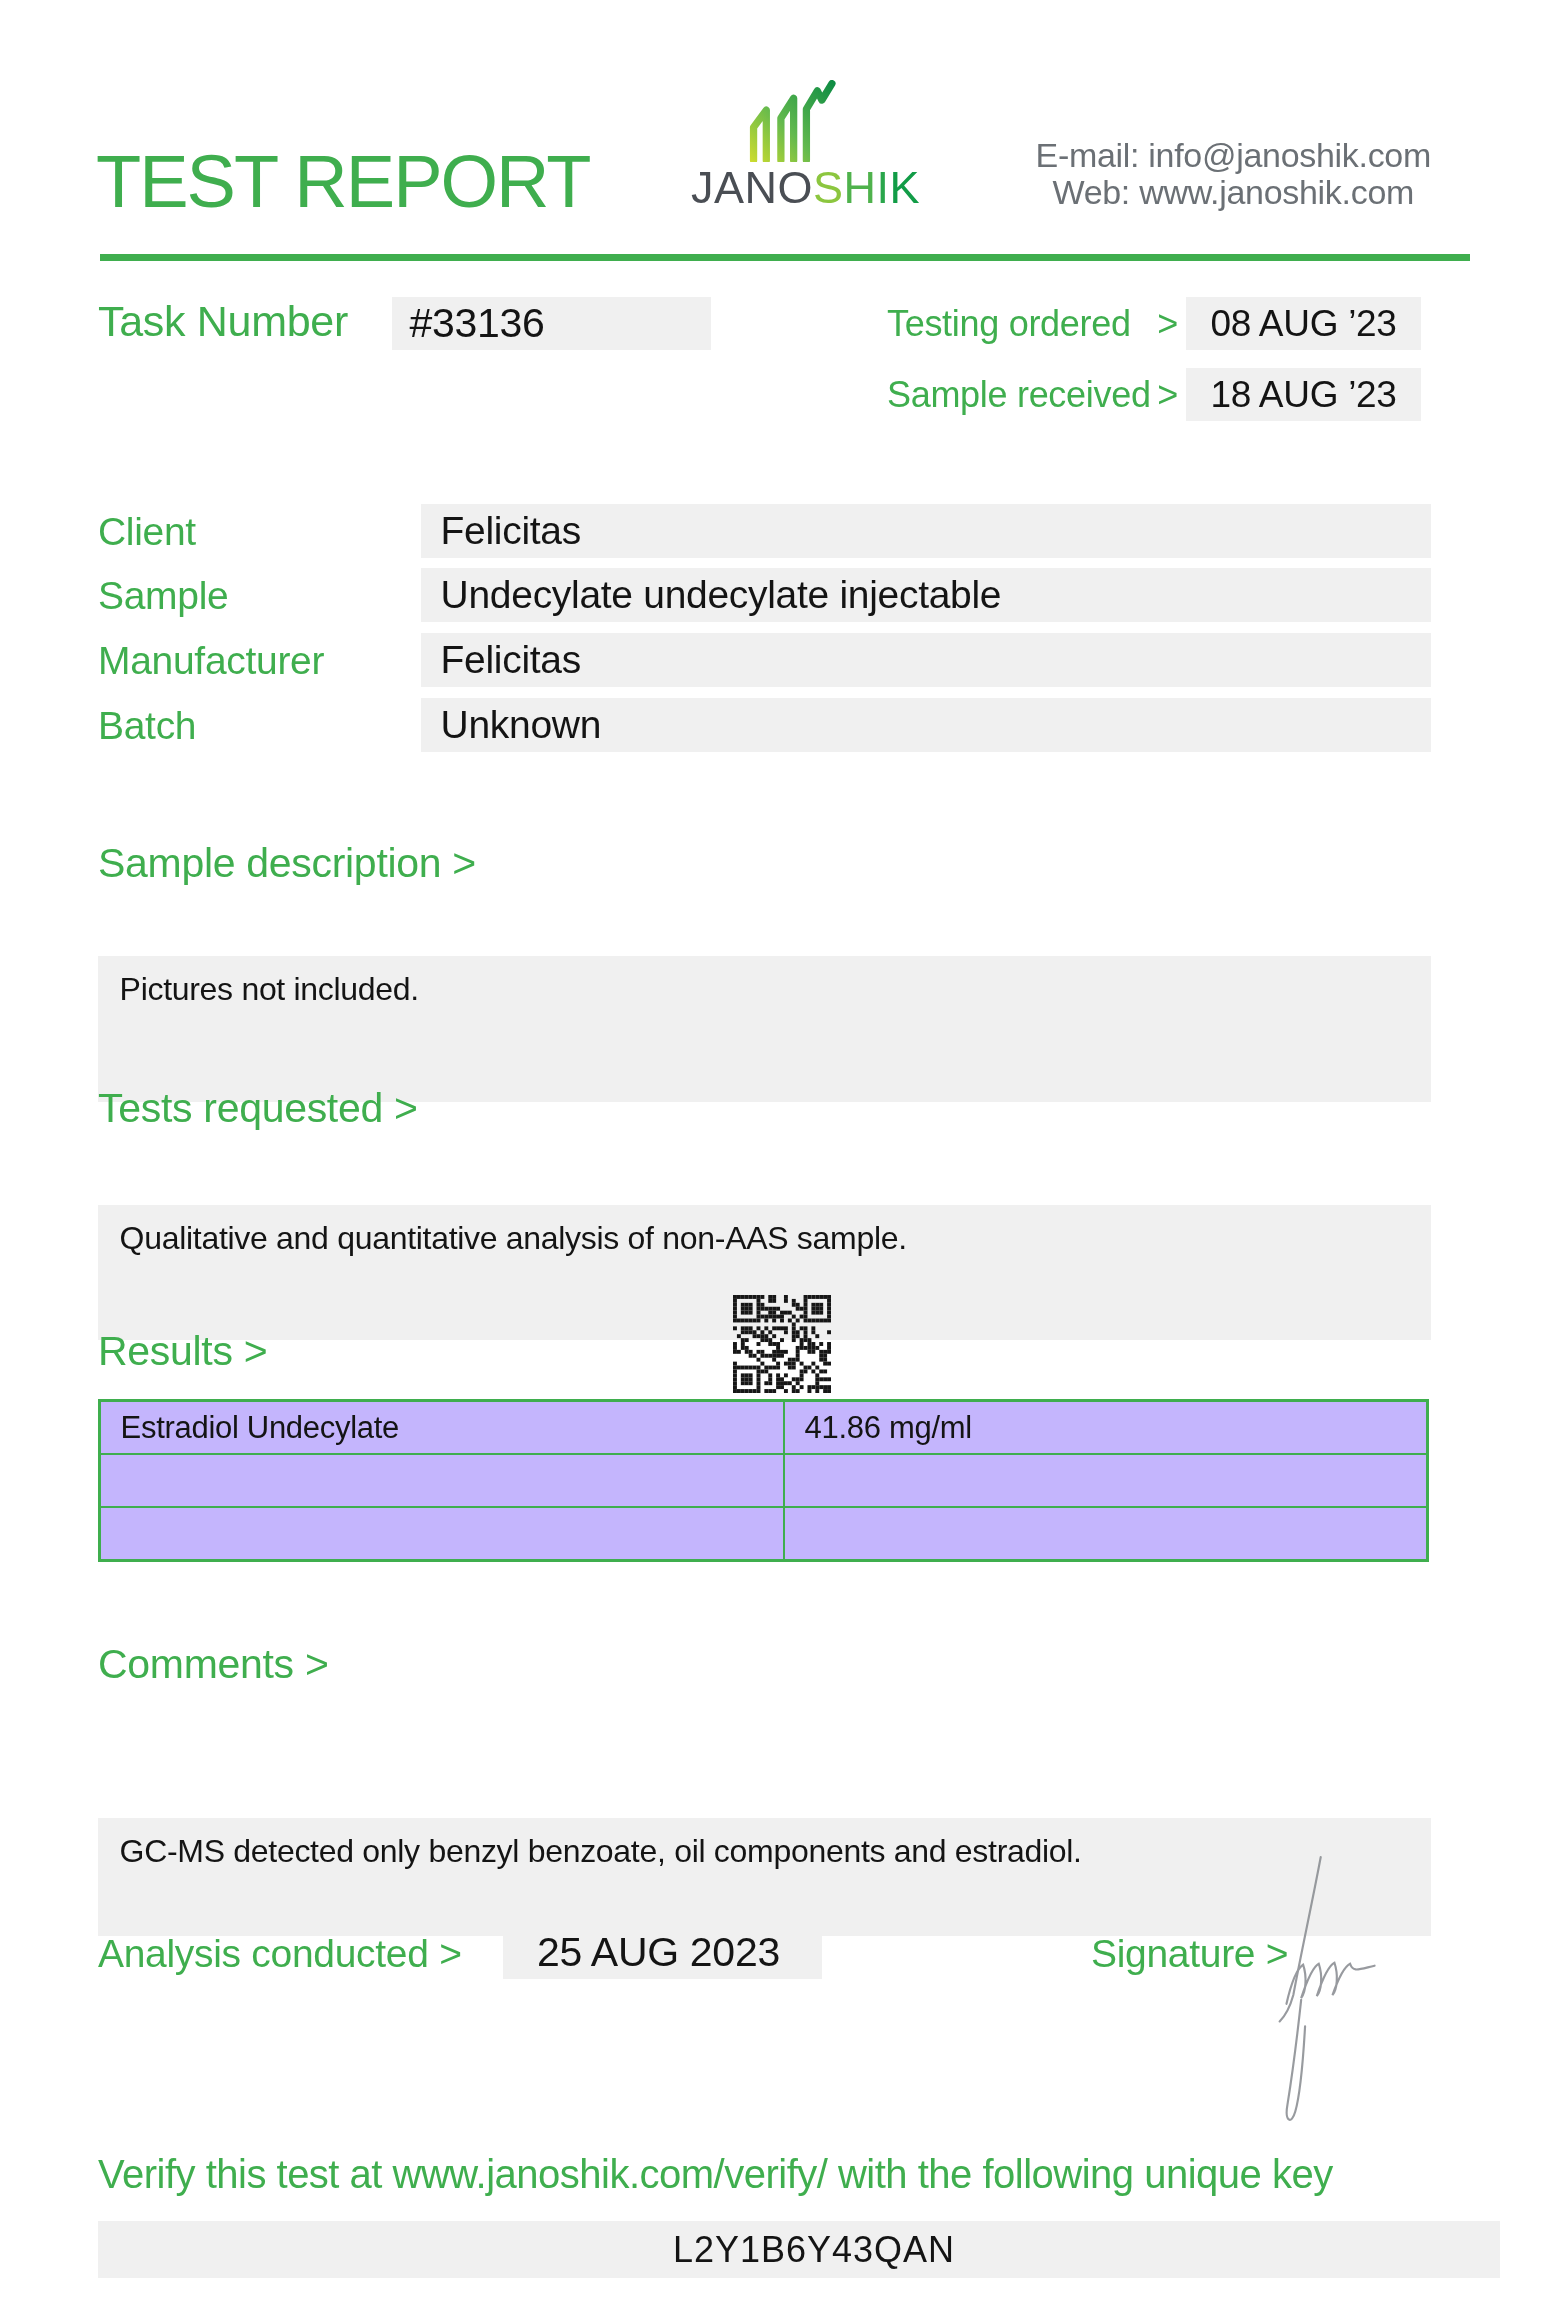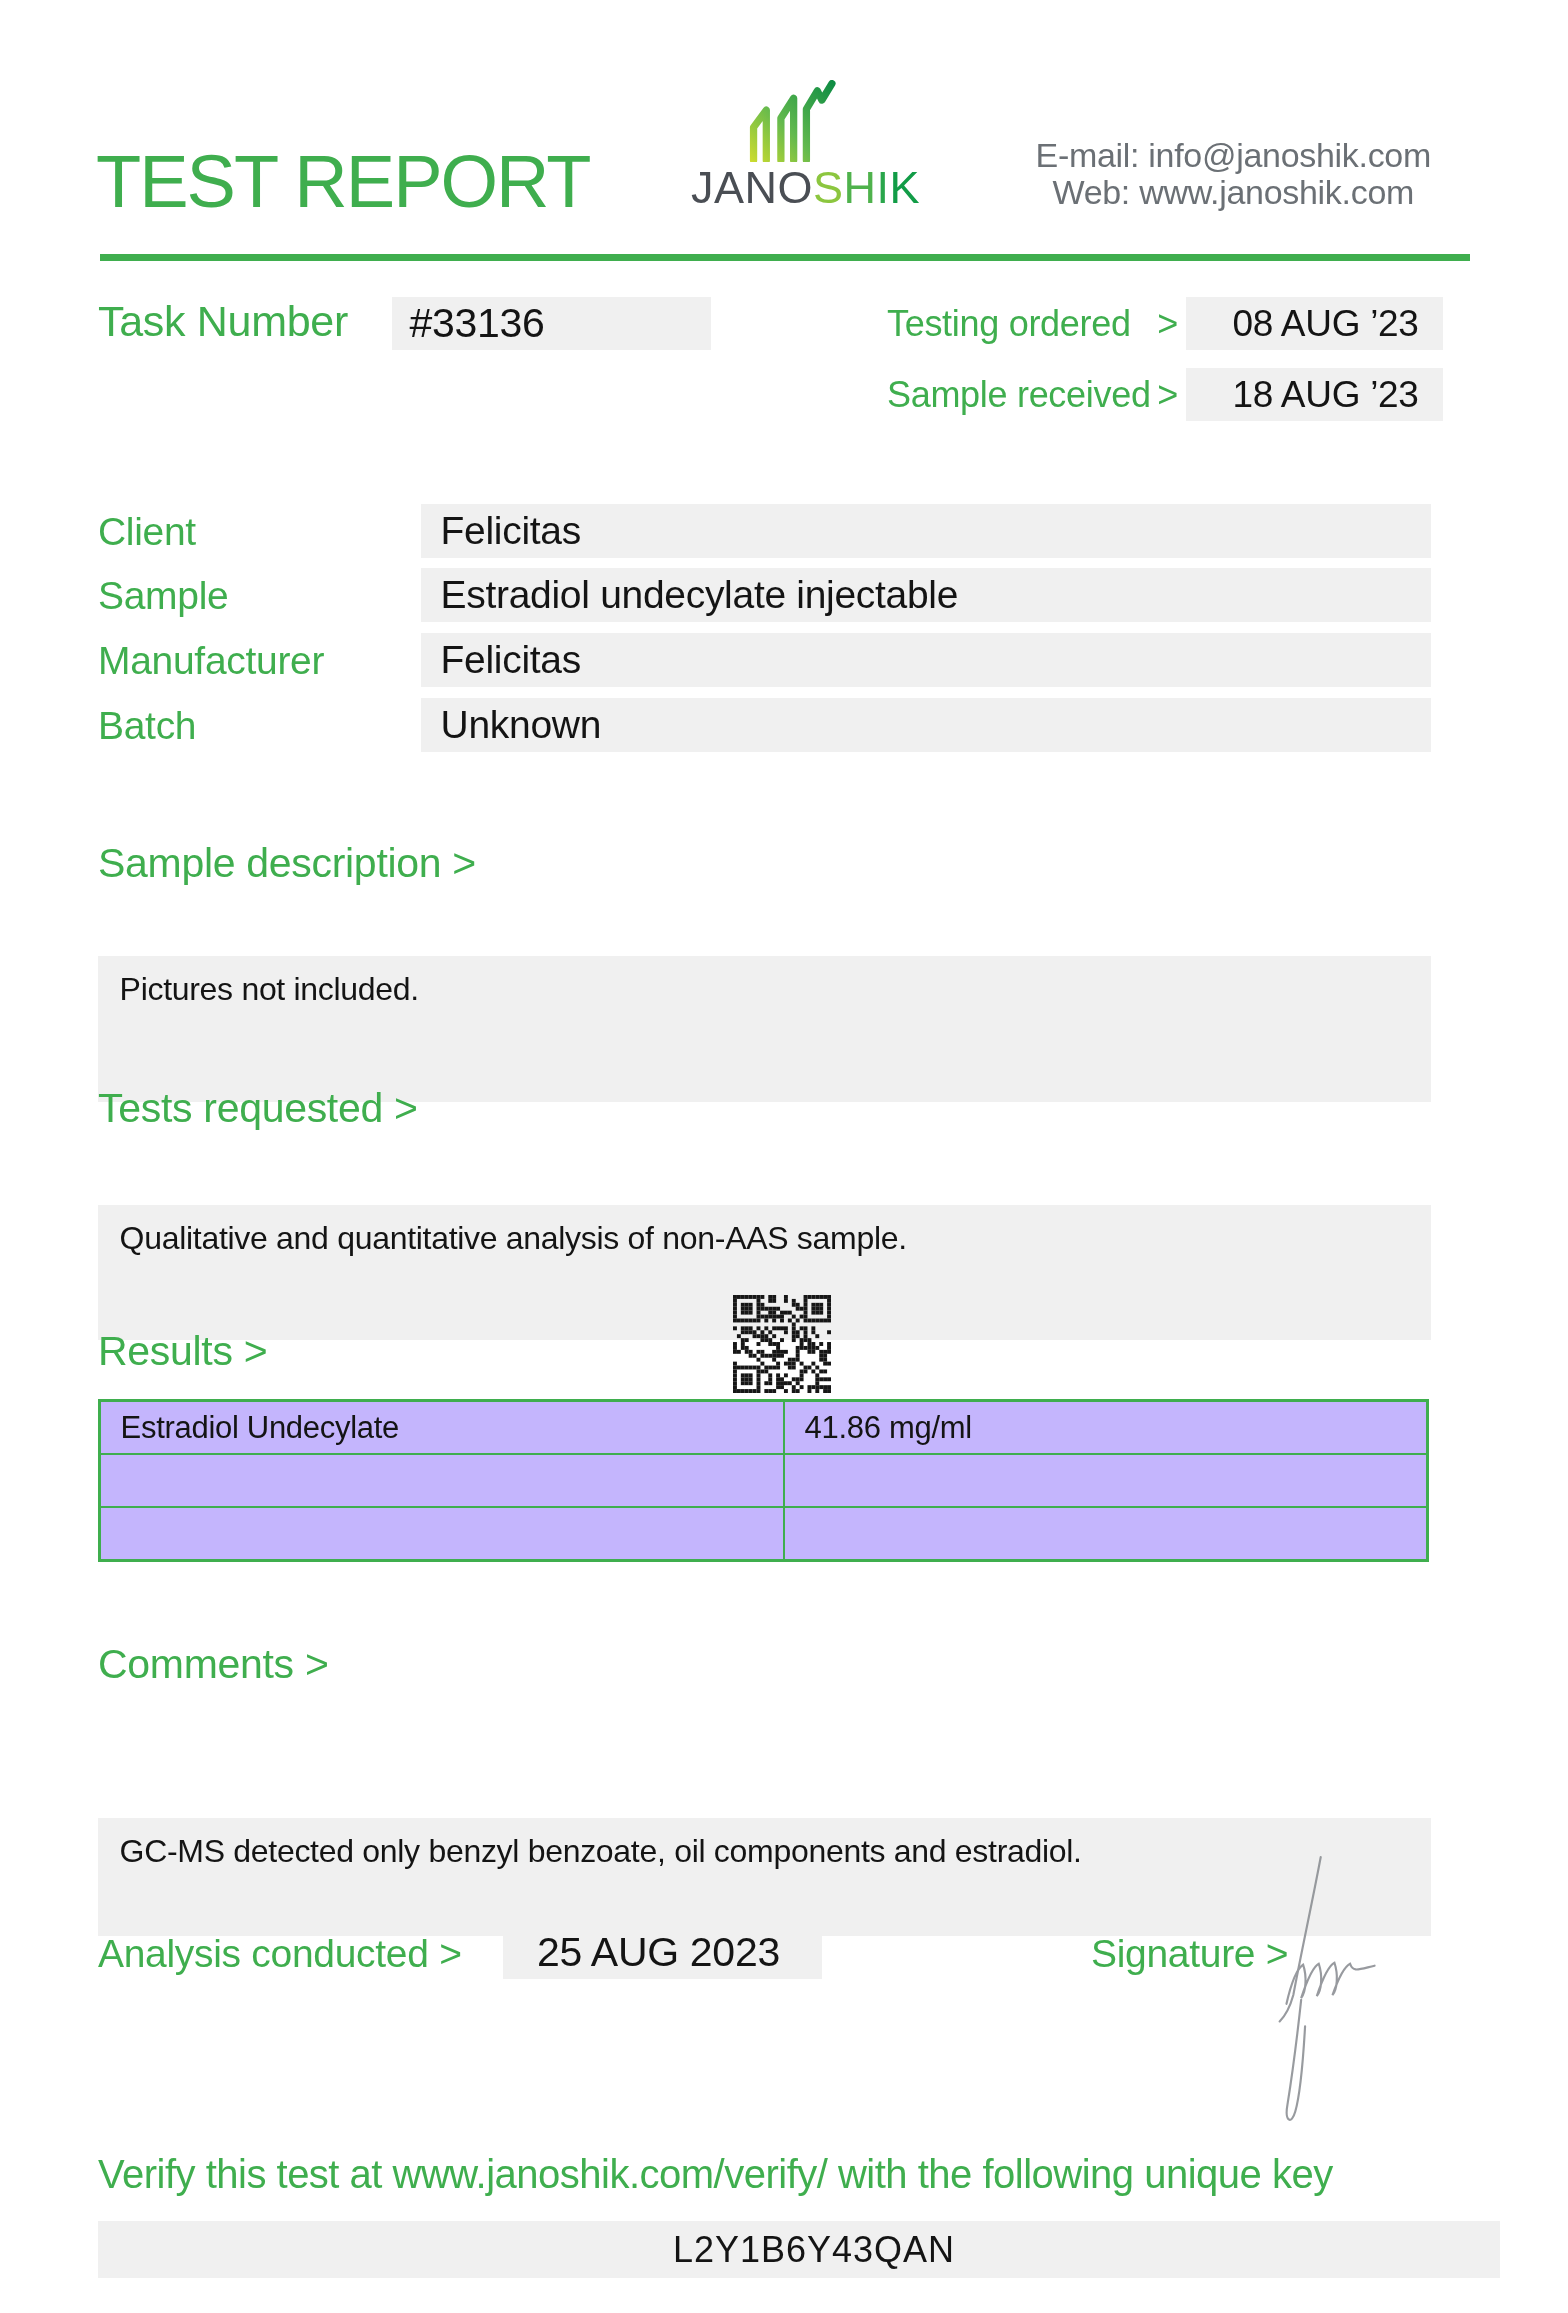--- a/index.html
+++ b/index.html
@@ -22,21 +22,21 @@
   
   .glabel{color:var(--c-accent,#3FAE4E);position:absolute;white-space:nowrap;}
   .gray-box{position:absolute;background:var(--c-box_bg,#F0F0F0);}
   
   .task-label{left:98px;top:294px;font-size:43px;line-height:55px;}
   .task-box{left:392px;top:297px;width:319px;height:53px;}
   .task-box span{display:block;font-size:41px;line-height:53px;padding-left:17.6px;}
   
   .date-labels{position:absolute;left:887px;width:291px;display:flex;justify-content:space-between;
     color:var(--c-accent,#3FAE4E);font-size:36px;line-height:53px;}
-  .date-box{width:235px;height:53px;left:1186px;text-align:center;padding-left:22px;}
+  .date-box{width:235px;height:53px;left:1186px;text-align:center;}
   .date-box span{display:block;font-size:37px;line-height:53px;}
   .row1{top:297px;} .row2{top:368px;}
   
   .field-label{left:98px;font-size:39px;line-height:54px;}
   .field-box{left:421px;width:1010px;height:54px;}
   .field-box span{display:block;font-size:39px;line-height:54px;padding-left:19.6px;}
   
   .sec-head{left:98px;font-size:41px;line-height:45px;}
   .sec-box{left:98px;width:1333px;margin-top:48px;}
   .sec-box span{display:block;font-size:32px;line-height:39px;padding:13.7px 0 0 21.6px;}
@@ -107,21 +107,21 @@
   <div class="gray-box date-box row2">
     <span>18 AUG ’23</span>
   </div>
 
   <div class="glabel field-label" style="top:505px">Client</div>
   <div class="gray-box field-box" style="top:504px">
     <span>Felicitas</span>
   </div>
   <div class="glabel field-label" style="top:569px">Sample</div>
   <div class="gray-box field-box" style="top:568px">
-    <span>Estradiol undecylate injectable</span>
+    <span>Undecylate undecylate injectable</span>
   </div>
   <div class="glabel field-label" style="top:634px">Manufacturer</div>
   <div class="gray-box field-box" style="top:633px">
     <span>Felicitas</span>
   </div>
   <div class="glabel field-label" style="top:699px">Batch</div>
   <div class="gray-box field-box" style="top:698px">
     <span>Unknown</span>
   </div>
 

